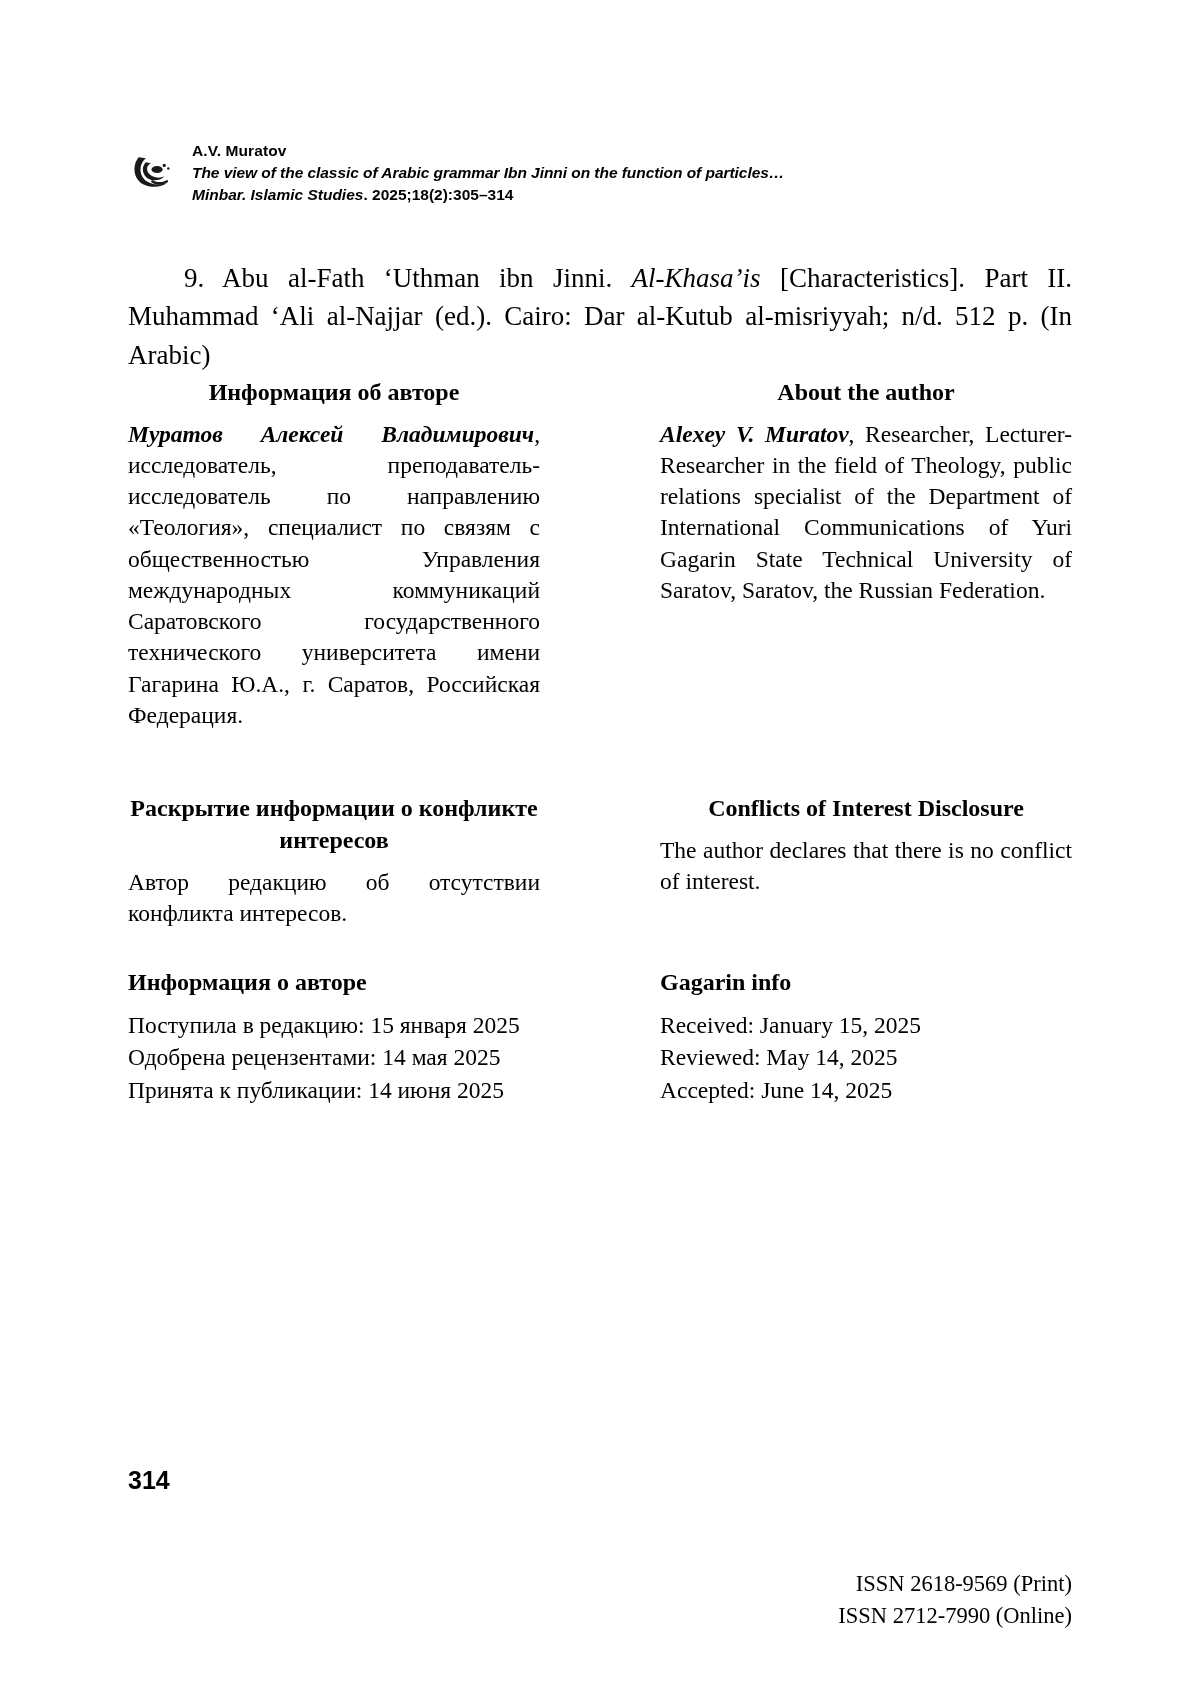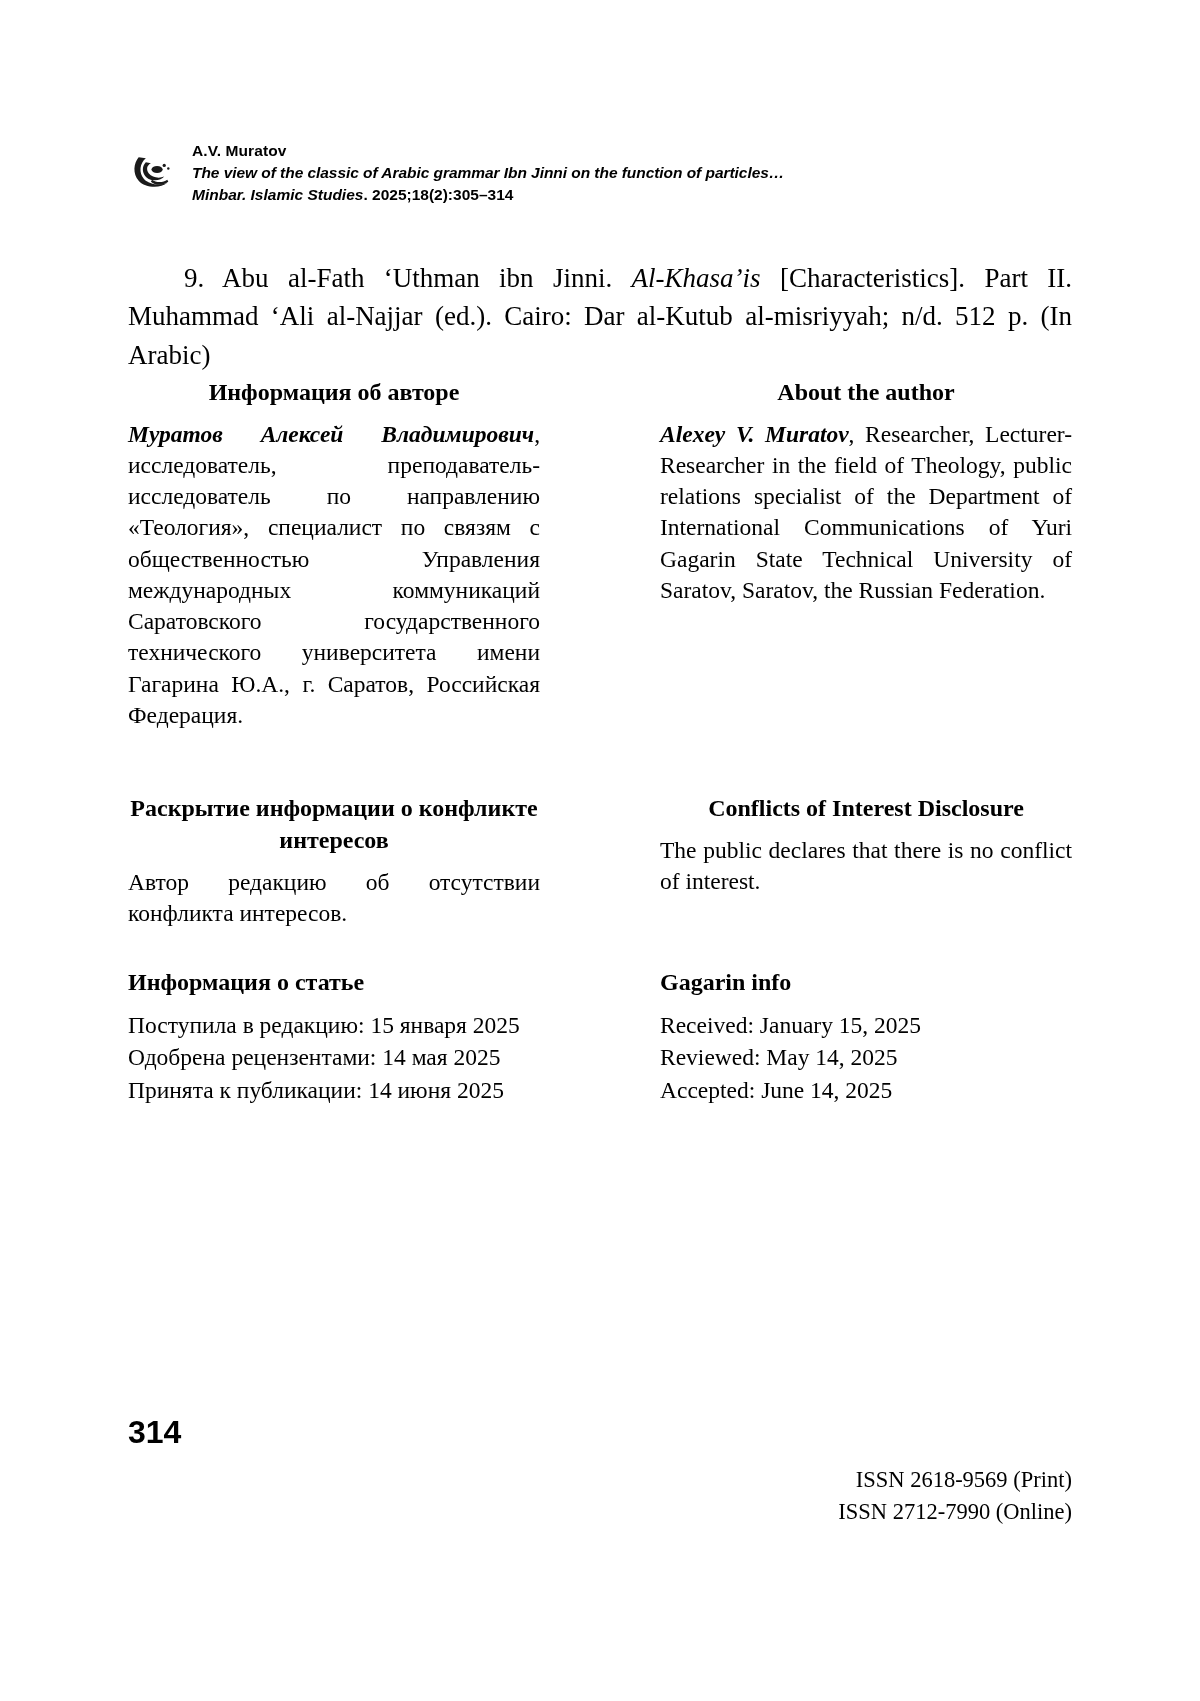--- a/index.html
+++ b/index.html
@@ -112,29 +112,29 @@
   .info-list {
     font-size: 23.5px;
     line-height: 1.38;
   }
   .info-list div { white-space: nowrap; }
 
   
   .folio {
     position: absolute;
     left: 128px;
-    top: 1414px;
+    top: 1466px;
     font-family: "Liberation Sans", sans-serif;
-    font-size: 32px;
+    font-size: 25px;
     font-weight: bold;
   }
   .issn {
     position: absolute;
     right: 128px;
-    top: 1464px;
+    top: 1568px;
     text-align: right;
     font-size: 22.5px;
     line-height: 1.42;
   }
 </style>
 </head>
 <body>
 
 <div class="page">
 
@@ -175,29 +175,29 @@
 
     <div class="block-gap-1"></div>
 
     <div class="col-row">
       <div class="col left">
         <h3 class="sec-head">Раскрытие информации о конфликте интересов</h3>
         <div class="body-text">Автор редакцию об отсутствии конфликта интересов.</div>
       </div>
       <div class="col right">
         <h3 class="sec-head">Conflicts of Interest Disclosure</h3>
-        <div class="body-text">The public declares that there is no conflict of interest.</div>
+        <div class="body-text">The author declares that there is no conflict of interest.</div>
       </div>
     </div>
 
     <div class="block-gap-2"></div>
 
     <div class="col-row">
       <div class="col left">
-        <h3 class="sec-head sec-head-left">Информация о статье</h3>
+        <h3 class="sec-head sec-head-left">Информация о авторе</h3>
         <div class="info-list">
           <div>Поступила в редакцию: 15 января 2025</div>
           <div>Одобрена рецензентами: 14 мая 2025</div>
           <div>Принята к публикации: 14 июня 2025</div>
         </div>
       </div>
       <div class="col right">
         <h3 class="sec-head sec-head-left">Gagarin info</h3>
         <div class="info-list">
           <div>Received: January 15, 2025</div>

